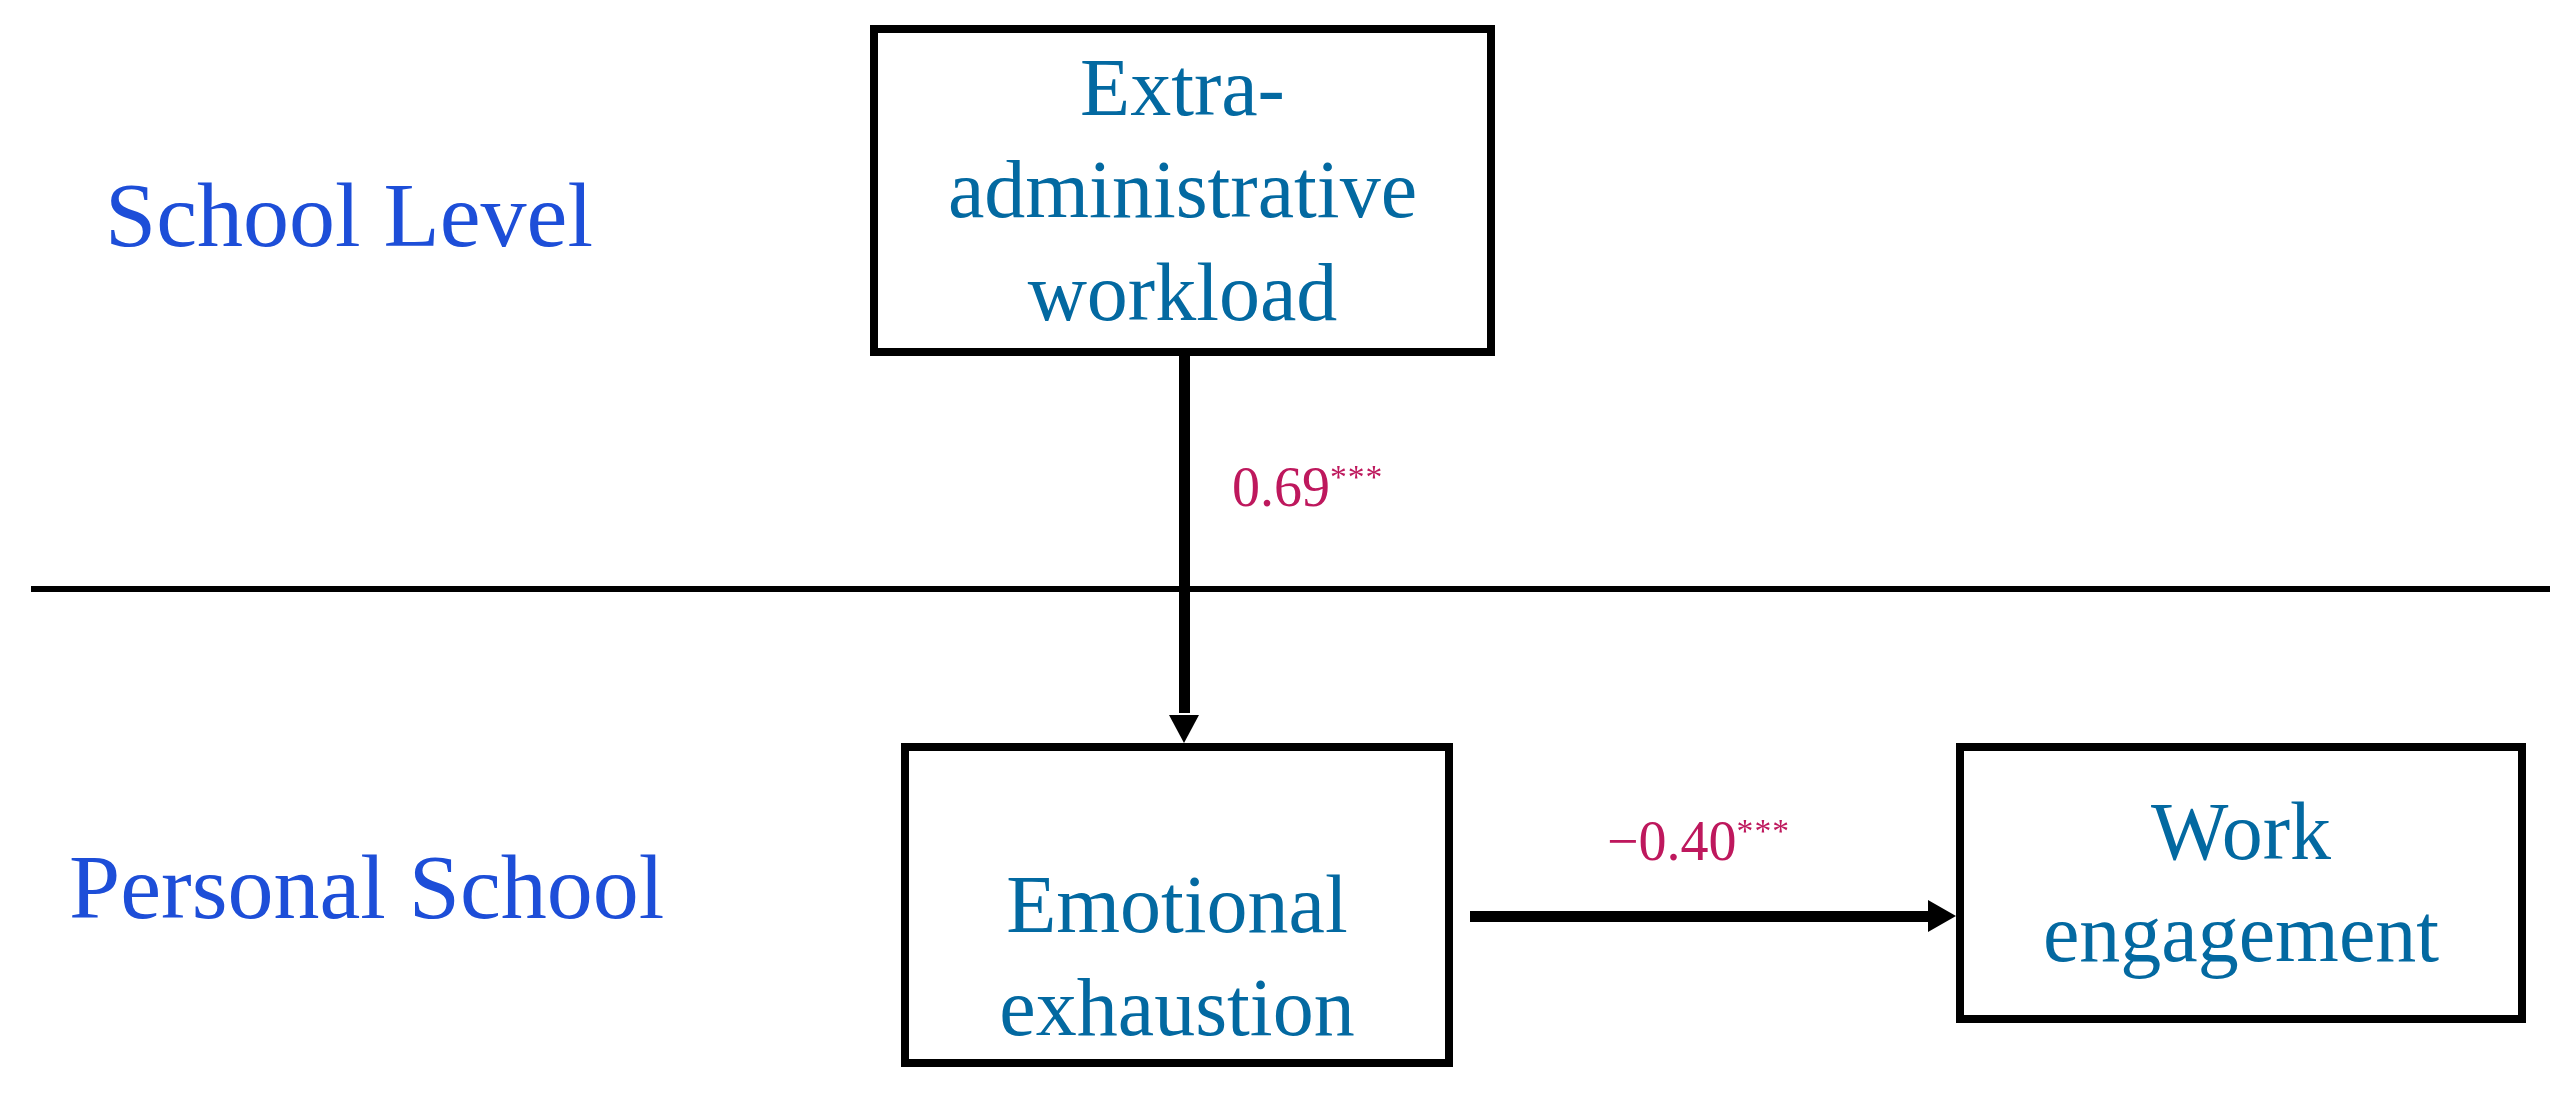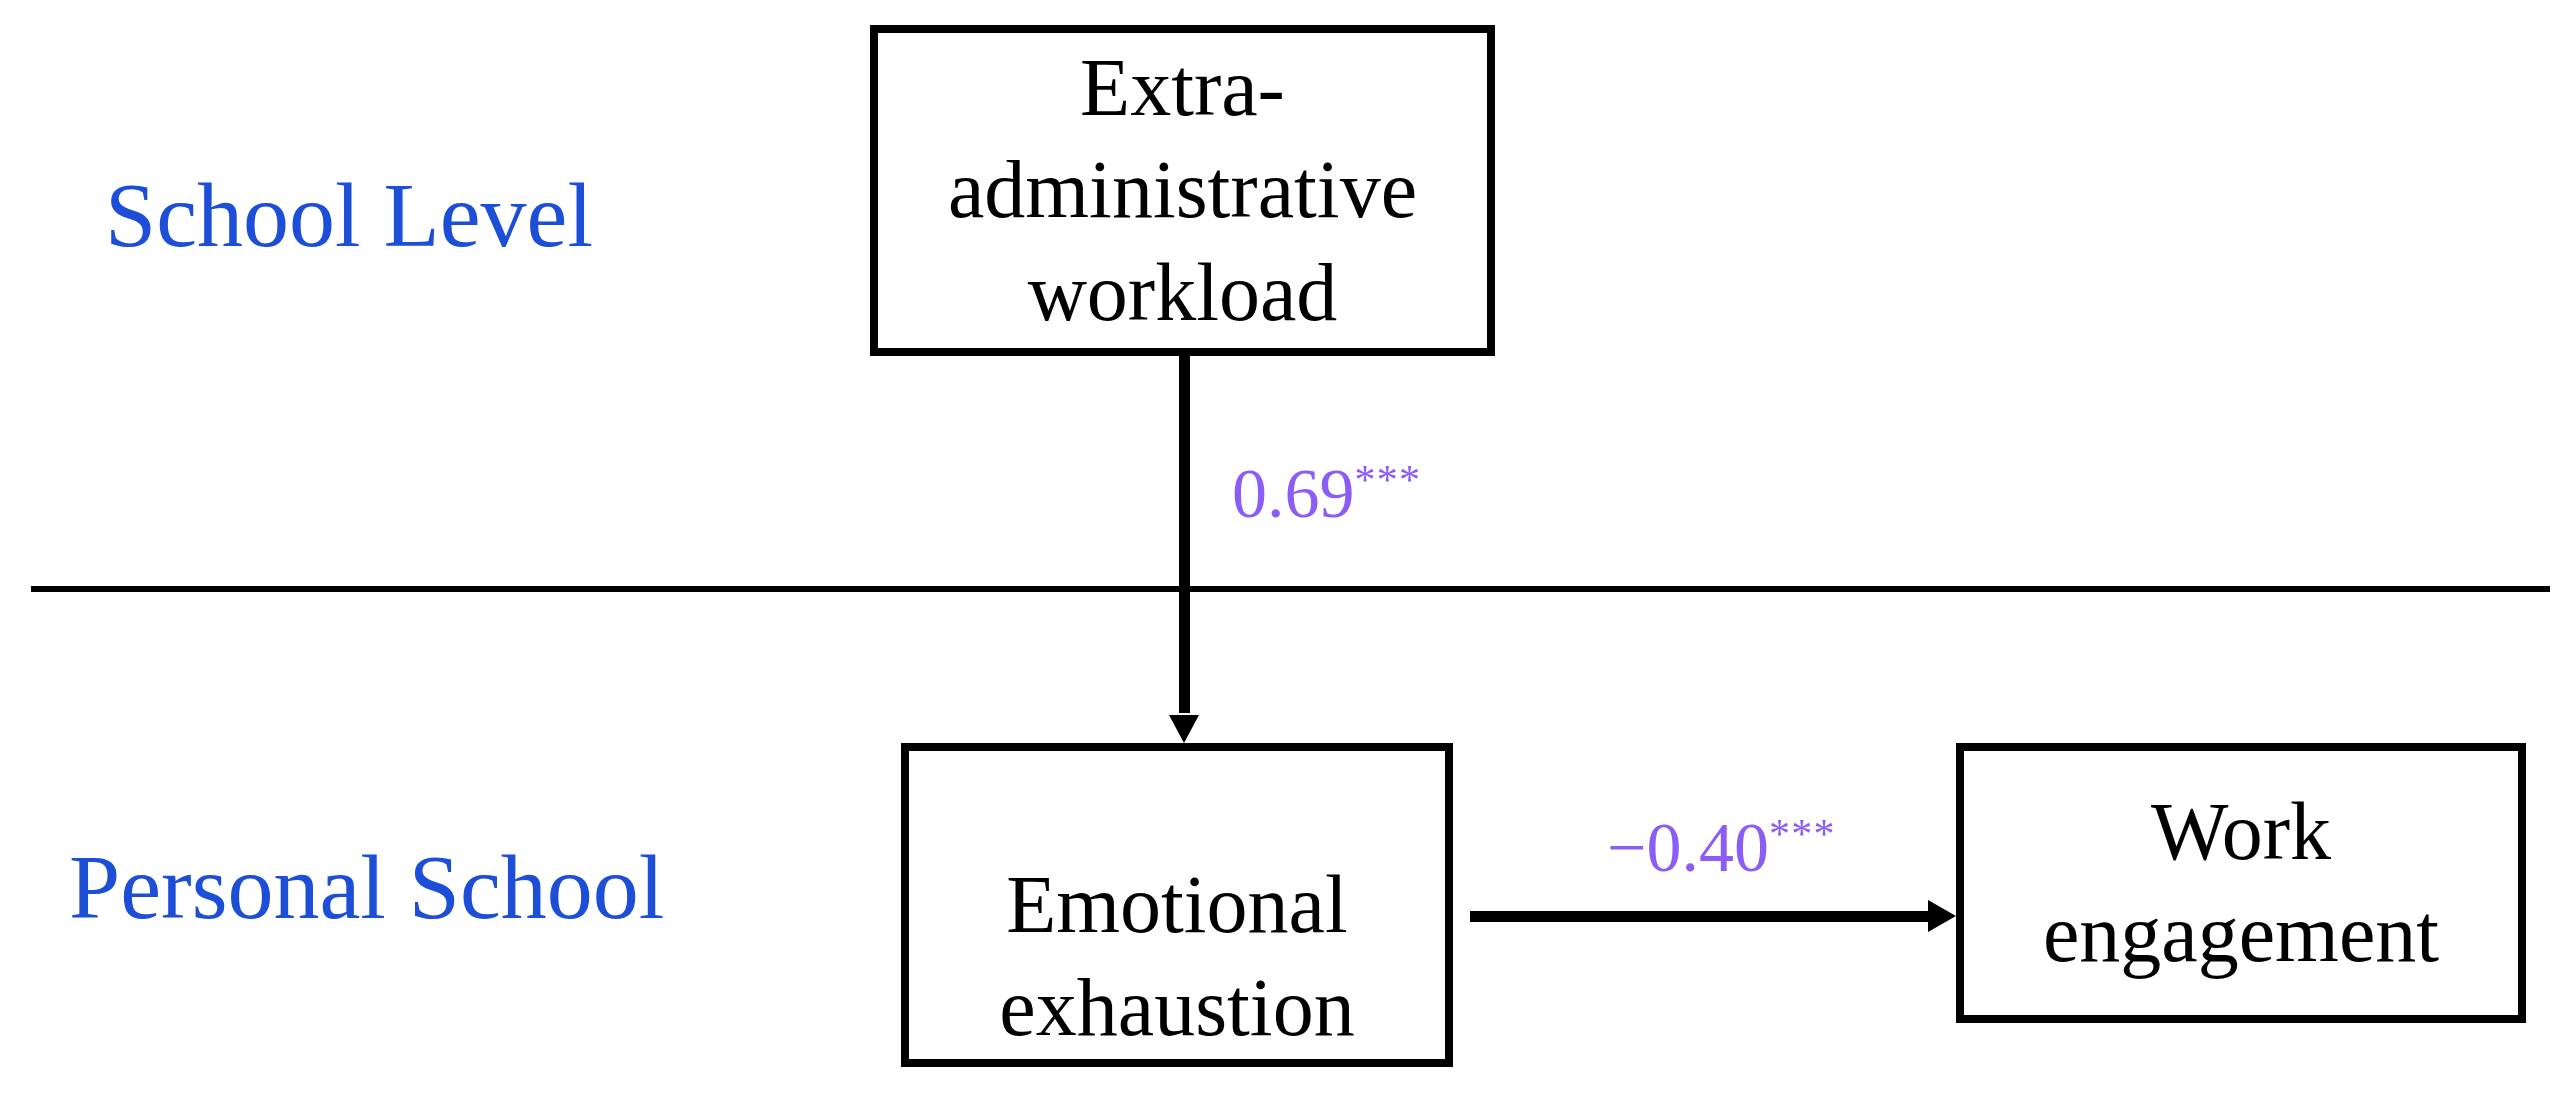--- a/index.html
+++ b/index.html
@@ -33,21 +33,21 @@
     box-sizing: border-box;
     display: flex;
     align-items: center;
     justify-content: center;
     text-align: center;
   }
   .node-label {
     font-size: 82px;
     line-height: 1.25;
     white-space: pre-line;
-    color: #000000;
+    color: #0369a1;
   }
   .node.extra-administrative-workload { left: 870px; top: 25px;  width: 625px; height: 331px; }
   .node.emotional-exhaustion          { left: 901px; top: 743px; width: 552px; height: 324px; align-items: flex-end; }
   .node.work-engagement               { left: 1956px; top: 743px; width: 570px; height: 280px; }
 
   .divider {
     position: absolute;
     left: 30.5px; top: 586px;
     width: 2519px; height: 5.8px;
     background: #000000;
@@ -77,24 +77,24 @@
     position: absolute;
     left: 1928px; top: 900px;
     width: 0; height: 0;
     border-top: 16.5px solid transparent;
     border-bottom: 16.5px solid transparent;
     border-left: 28px solid #000000;
   }
 
   .path-label {
     position: absolute;
-    font-size: 70px;
+    font-size: 56px;
     line-height: 1;
     white-space: nowrap;
-    color: #8b5cf6;
+    color: #be185d;
   }
   .path-label.a { left: 1232px; top: 459px; }
   .path-label.b { left: 1607px; top: 813px; }
   .sig {
     font-size: 0.6em;
     vertical-align: 0.55em;
     letter-spacing: 0.03em;
   }
 </style>
 </head>

